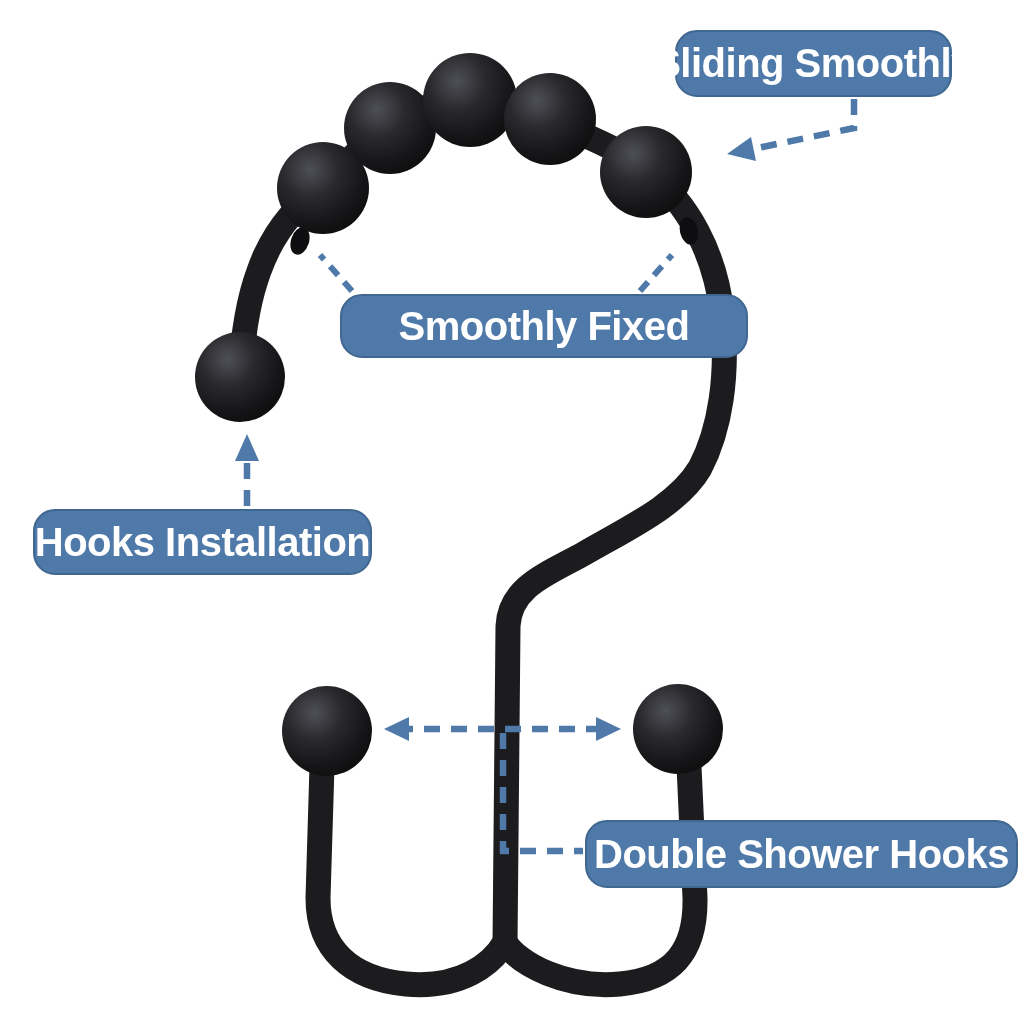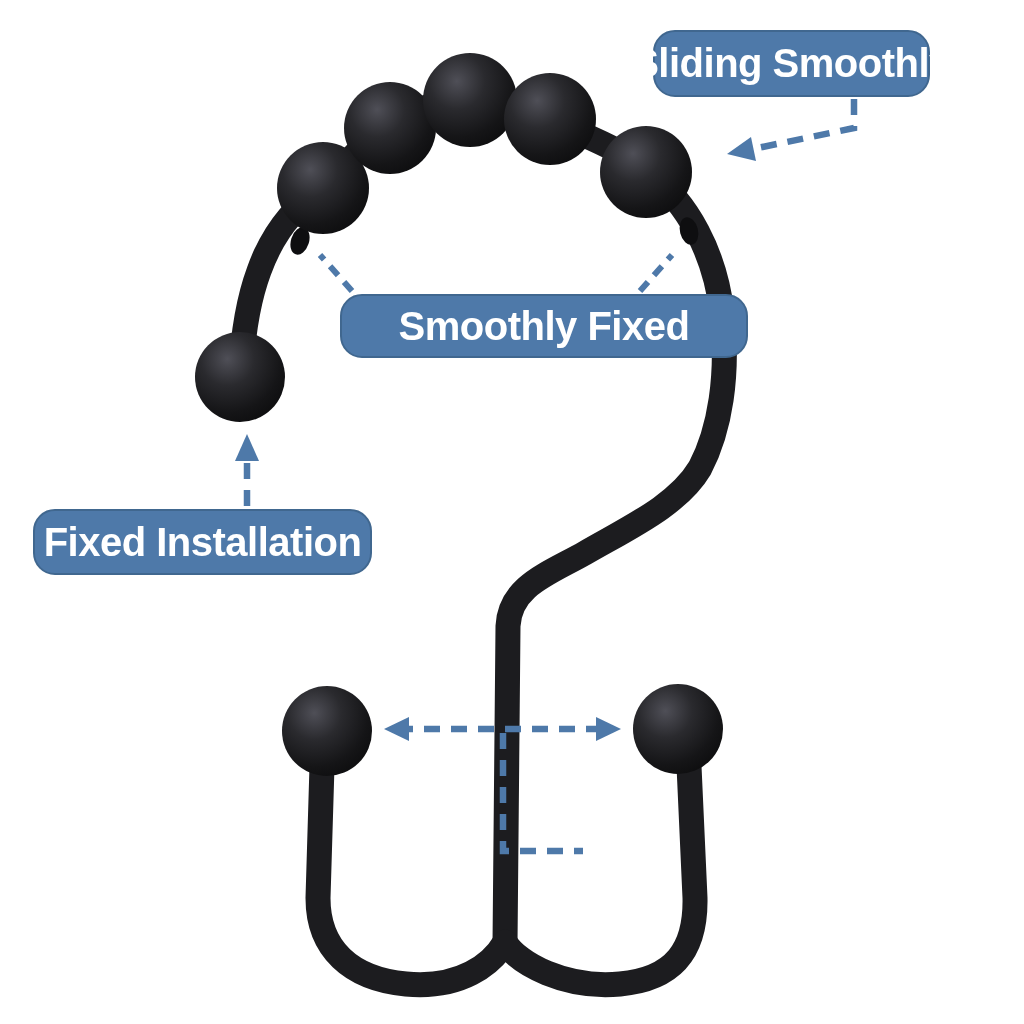--- a/index.html
+++ b/index.html
@@ -52,21 +52,21 @@
     color: var(--label-text);
     font-weight: bold;
     font-size: 40px;
     letter-spacing: -0.5px;
     display: flex;
     align-items: center;
     justify-content: center;
     border-radius: 22px;
     white-space: nowrap;
   }
-  .callout-sliding  { left: 653px; top: 30px;  width: 277px; height: 67px; }
+  .callout-sliding  { left: 675px; top: 30px;  width: 277px; height: 67px; }
   .callout-fixed    { left: 340px; top: 294px; width: 408px; height: 64px; }
   .callout-easy     { left: 33px;  top: 509px; width: 339px; height: 66px; }
   .callout-double   { left: 585px; top: 820px; width: 433px; height: 68px; }
 </style>
 </head>
 <body>
 
 <div class="canvas">
 
   <svg width="1024" height="1024" viewBox="0 0 1024 1024">
@@ -129,15 +129,16 @@
       <polygon class="arrowhead" points="621,729 596,717 596,741"></polygon>
 
       <path class="dash" d="M 503,733 L 503,851 L 583,851"></path>
     </g>
   </svg>
 
   <div class="callout callout-sliding">Sliding Smoothly</div>
 
   <div class="callout callout-fixed">Smoothly Fixed</div>
 
-  <div class="callout callout-easy">Fixed Installation</div>
+  <div class="callout callout-easy">Hooks Installation</div>
 
+  <div class="callout callout-double">Double Shower Hooks</div>
 </div>
 
 </body></html>

